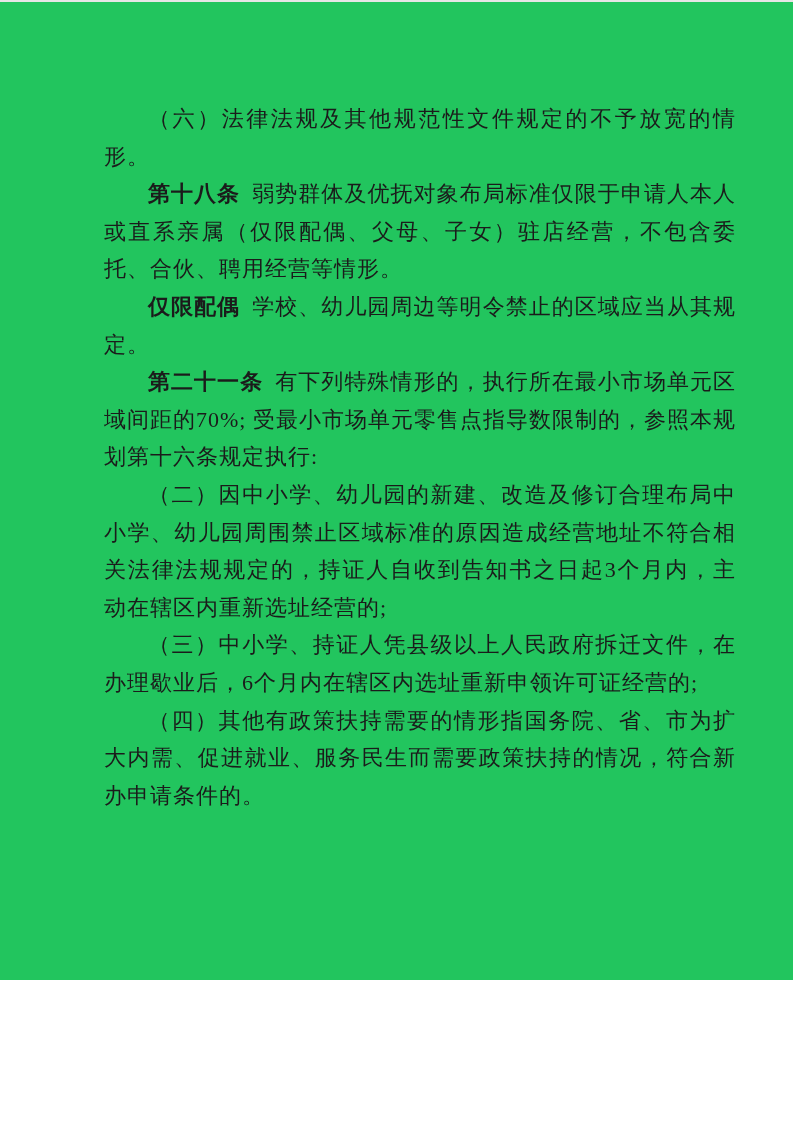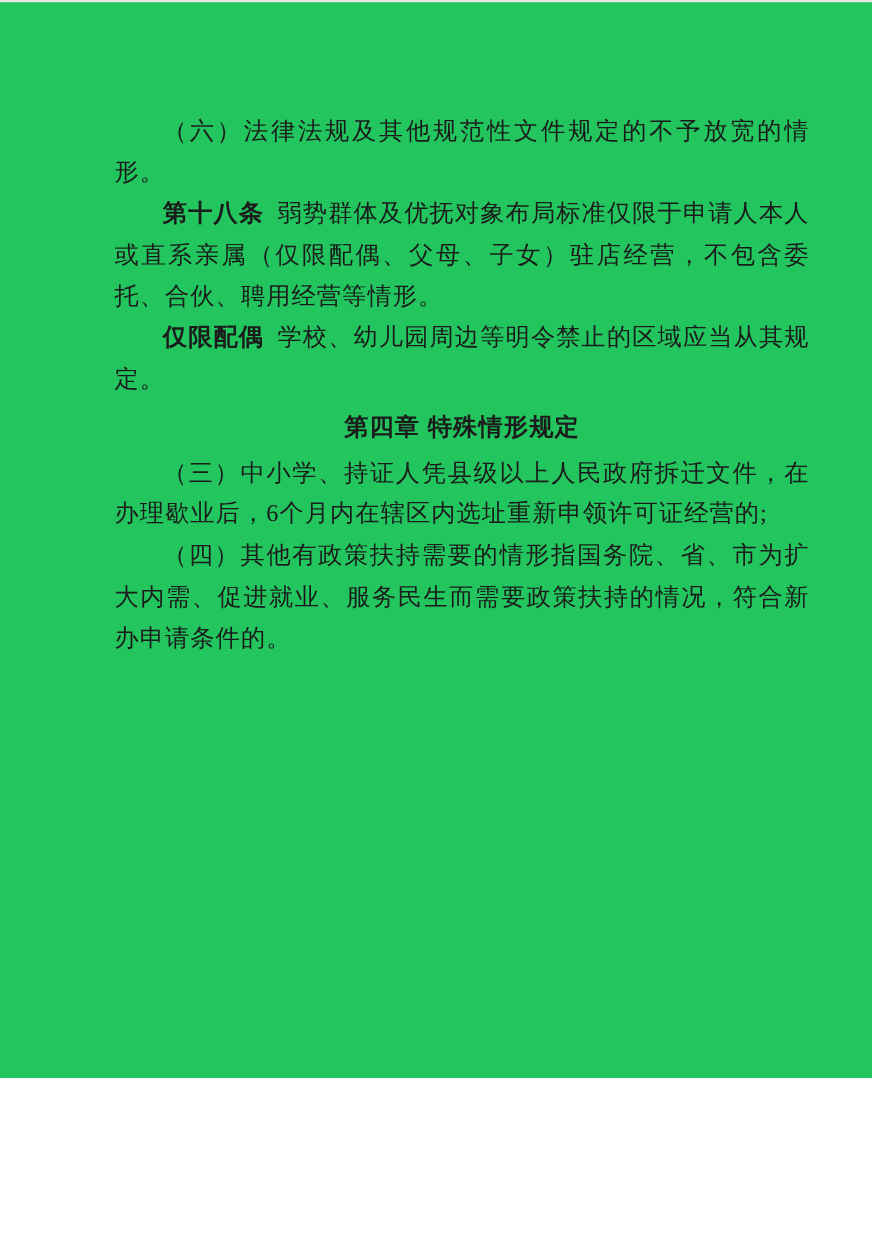--- a/index.html
+++ b/index.html
@@ -77,24 +77,25 @@
 <div class="page">
   <div class="text-block">
 
     <p class="para"><span class="body-text">（六）法律法规及其他规范性文件规定的不予放宽的情形。</span></p>
 
     <p class="para"><span class="lead">第十八条</span><span class="body-text">弱势群体及优抚对象布局标准仅限于申请人本人或直系亲属（仅限配偶、父母、子女）驻店经营，不包含委托、合伙、聘用经营等情形。</span></p>
 
 
     <p class="para"><span class="lead">仅限配偶</span><span class="body-text">学校、幼儿园周边等明令禁止的区域应当从其规定。</span></p>
 
-    <h2 class="chapter">第四章 特殊情形规定</h2>
+
+    <p class="para"><span class="lead">第二十一条</span><span class="body-text">有下列特殊情形的，执行所在最小市场单元区域间距的70%; 受最小市场单元零售点指导数限制的，参照本规划第十六条规定执行:</span></p>
 
 
-
+    <p class="para"><span class="body-text">（二）因中小学、幼儿园的新建、改造及修订合理布局中小学、幼儿园周围禁止区域标准的原因造成经营地址不符合相关法律法规规定的，持证人自收到告知书之日起3个月内，主动在辖区内重新选址经营的;</span></p>
 
     <p class="para"><span class="body-text">（三）中小学、持证人凭县级以上人民政府拆迁文件，在办理歇业后，6个月内在辖区内选址重新申领许可证经营的;</span></p>
 
     <p class="para"><span class="body-text">（四）其他有政策扶持需要的情形指国务院、省、市为扩大内需、促进就业、服务民生而需要政策扶持的情况，符合新办申请条件的。</span></p>
 
   </div>
 
   <div class="page-number">8</div>
 </div>
 

